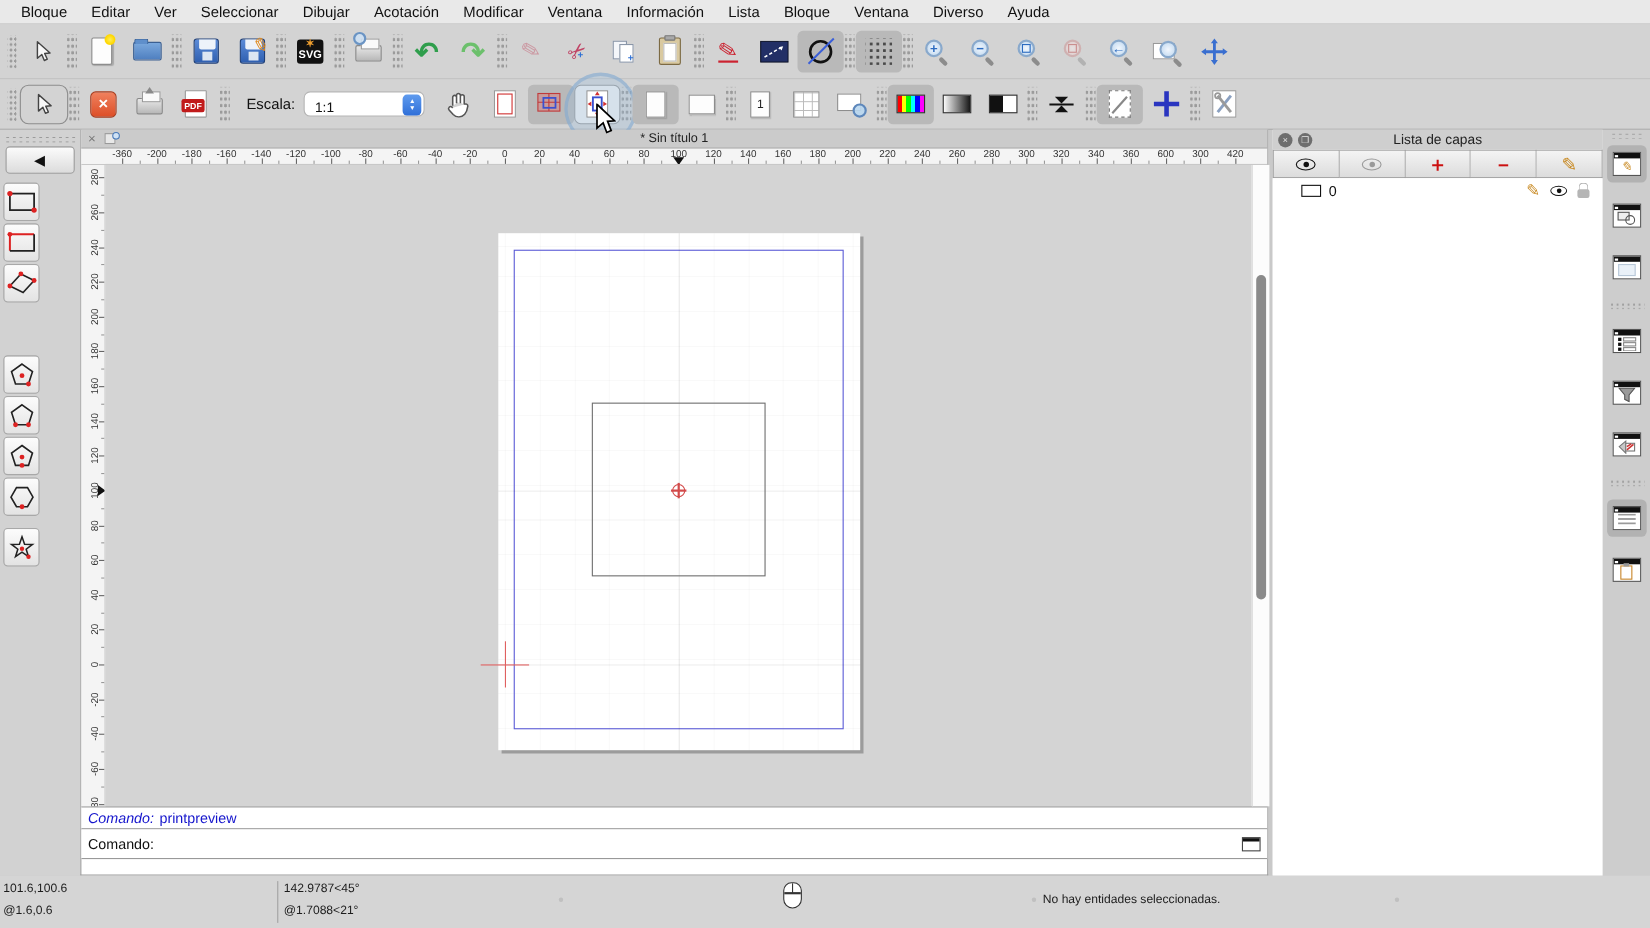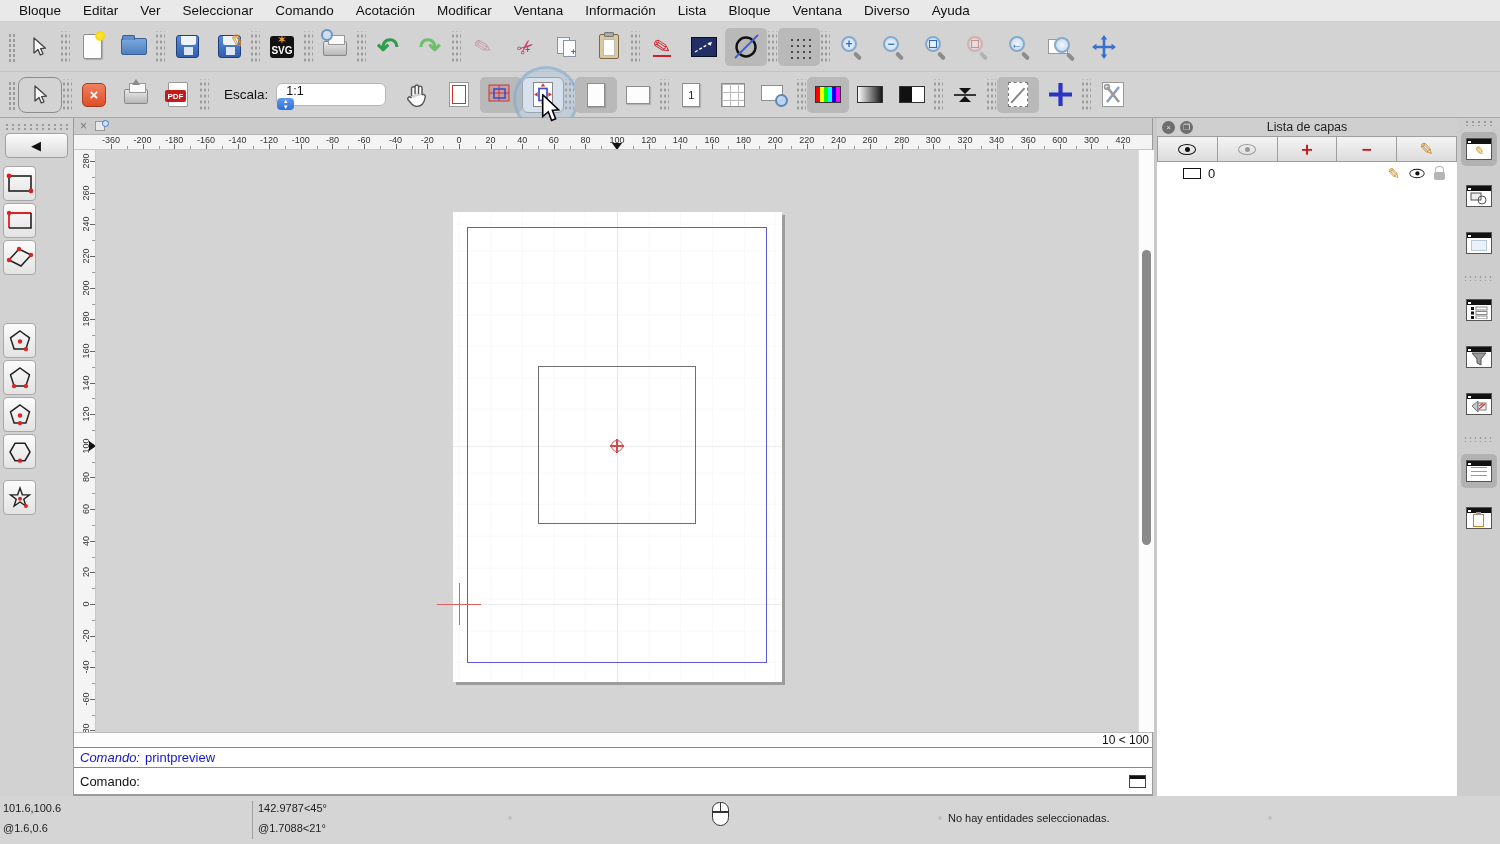--- a/index.html
+++ b/index.html
@@ -77,21 +77,21 @@
   .eye{display:inline-block;width:18px;height:11px;border:1.6px solid #111;border-radius:50%;position:relative;}
   .eye::after{content:"";position:absolute;left:50%;top:50%;width:5px;height:5px;margin:-2.5px 0 0 -2.5px;background:#111;border-radius:50%;}
   .eye.gray{border-color:#9a9a9a;}.eye.gray::after{background:#9a9a9a;}
   .eye.small{transform:scale(.85);}
   .lock{display:inline-block;position:relative;width:11px;height:8px;background:#b5b5b5;border-radius:2px;margin-top:5px;}
   .lock::before{content:"";position:absolute;left:1px;top:-6px;width:7px;height:6px;border:1.6px solid #b5b5b5;border-bottom:none;border-radius:4px 4px 0 0;}
   .pen{color:#c8881f;font-size:15px;line-height:1;}
 
   
   .scale-label{font-size:13.5px;color:#111;margin:0 8px 0 14px;}
-  .scale-dd{width:110px;height:23px;background:#fff;border:1px solid #b5b5b5;border-radius:6px;display:flex;align-items:flex-start;position:relative;margin-right:10px;flex-direction:column;}
+  .scale-dd{width:110px;height:23px;background:#fff;border:1px solid #b5b5b5;border-radius:6px;display:flex;align-items:flex-end;position:relative;margin-right:10px;}
   .scale-dd .val{flex:1;font-size:12.5px;padding-left:9px;}
   .scale-dd .step{width:17px;height:19px;margin-right:2px;border-radius:4px;background:linear-gradient(#5f9bee,#2f6fd8);display:flex;flex-direction:column;align-items:center;justify-content:center;}
   .scale-dd .step i{font-style:normal;color:#fff;font-size:6px;line-height:6px;}
 
   
   #main{display:flex;height:678px;}
   #palette{width:73px;background:#d2d2d2;padding-top:4px;flex:none;}
   .pal-handle{height:7px;margin:1px 4px 3px;background-image:radial-gradient(#9b9b9b 1px,transparent 1.2px);background-size:6px 4px;}
   .pal-back{margin:2px 5px 8px;height:25px;background:linear-gradient(#fbfbfb,#dcdcdc);border:1px solid #a0a0a0;border-radius:4px;display:flex;align-items:center;justify-content:flex-end;padding-right:26px;font-size:13px;color:#111;}
   .pal-grid{display:flex;flex-wrap:wrap;padding-left:3px;width:70px;}
@@ -186,21 +186,21 @@
   .handpath{stroke:#555;fill:#fff;stroke-width:1.3;stroke-linejoin:round;}
 </style>
 </head>
 <body>
 
 <div id="menubar">
     <span class="mi">Bloque</span>
     <span class="mi">Editar</span>
     <span class="mi">Ver</span>
     <span class="mi">Seleccionar</span>
-    <span class="mi">Comando</span>
+    <span class="mi">Dibujar</span>
     <span class="mi">Acotación</span>
     <span class="mi">Modificar</span>
     <span class="mi">Ventana</span>
     <span class="mi">Información</span>
     <span class="mi">Lista</span>
     <span class="mi">Bloque</span>
     <span class="mi">Ventana</span>
     <span class="mi">Diverso</span>
     <span class="mi">Ayuda</span>
   </div>
@@ -627,20 +627,21 @@
       </div>
   </div>
 
   <div id="doccol">
     <div id="tabbar">
       <span id="tab-close">×</span>
       <span id="tab-icon">
           <i class="doc"></i>
           <i class="lens"></i>
         </span>
+      <span id="tab-title">* Sin título 1</span>
     </div>
     <div id="hruler-row">
       <div id="ruler-corner"></div>
       <div id="hruler">
           <span class="hlab" style="left:15.0px">-360</span>
           <i class="htick" style="left:15.0px"></i>
           <i class="htick minor" style="left:30.8px"></i>
           <span class="hlab" style="left:46.6px">-200</span>
           <i class="htick" style="left:46.6px"></i>
           <i class="htick minor" style="left:62.5px"></i>
@@ -807,23 +808,20 @@
         <div class="faint-h" style="left:357px;top:454px;width:329px;"></div>
         <div id="drawn-square"></div>
         <div id="center-mark"></div>
         <div id="origin-h"></div>
         <div id="origin-v"></div>
       </div>
       <div id="vscroll">
         <div id="vthumb"></div>
       </div>
     </div>
-    <div id="hscroll">
-      <span id="grid-status">10 &lt; 100</span>
-    </div>
     <div id="cmd-history">
       <span class="lbl">Comando:</span>
       <span>printpreview</span>
     </div>
     <div id="cmd-input">
       <span>Comando:</span>
       <span class="grow"></span>
       <span class="minwin"></span>
     </div>
   </div>

